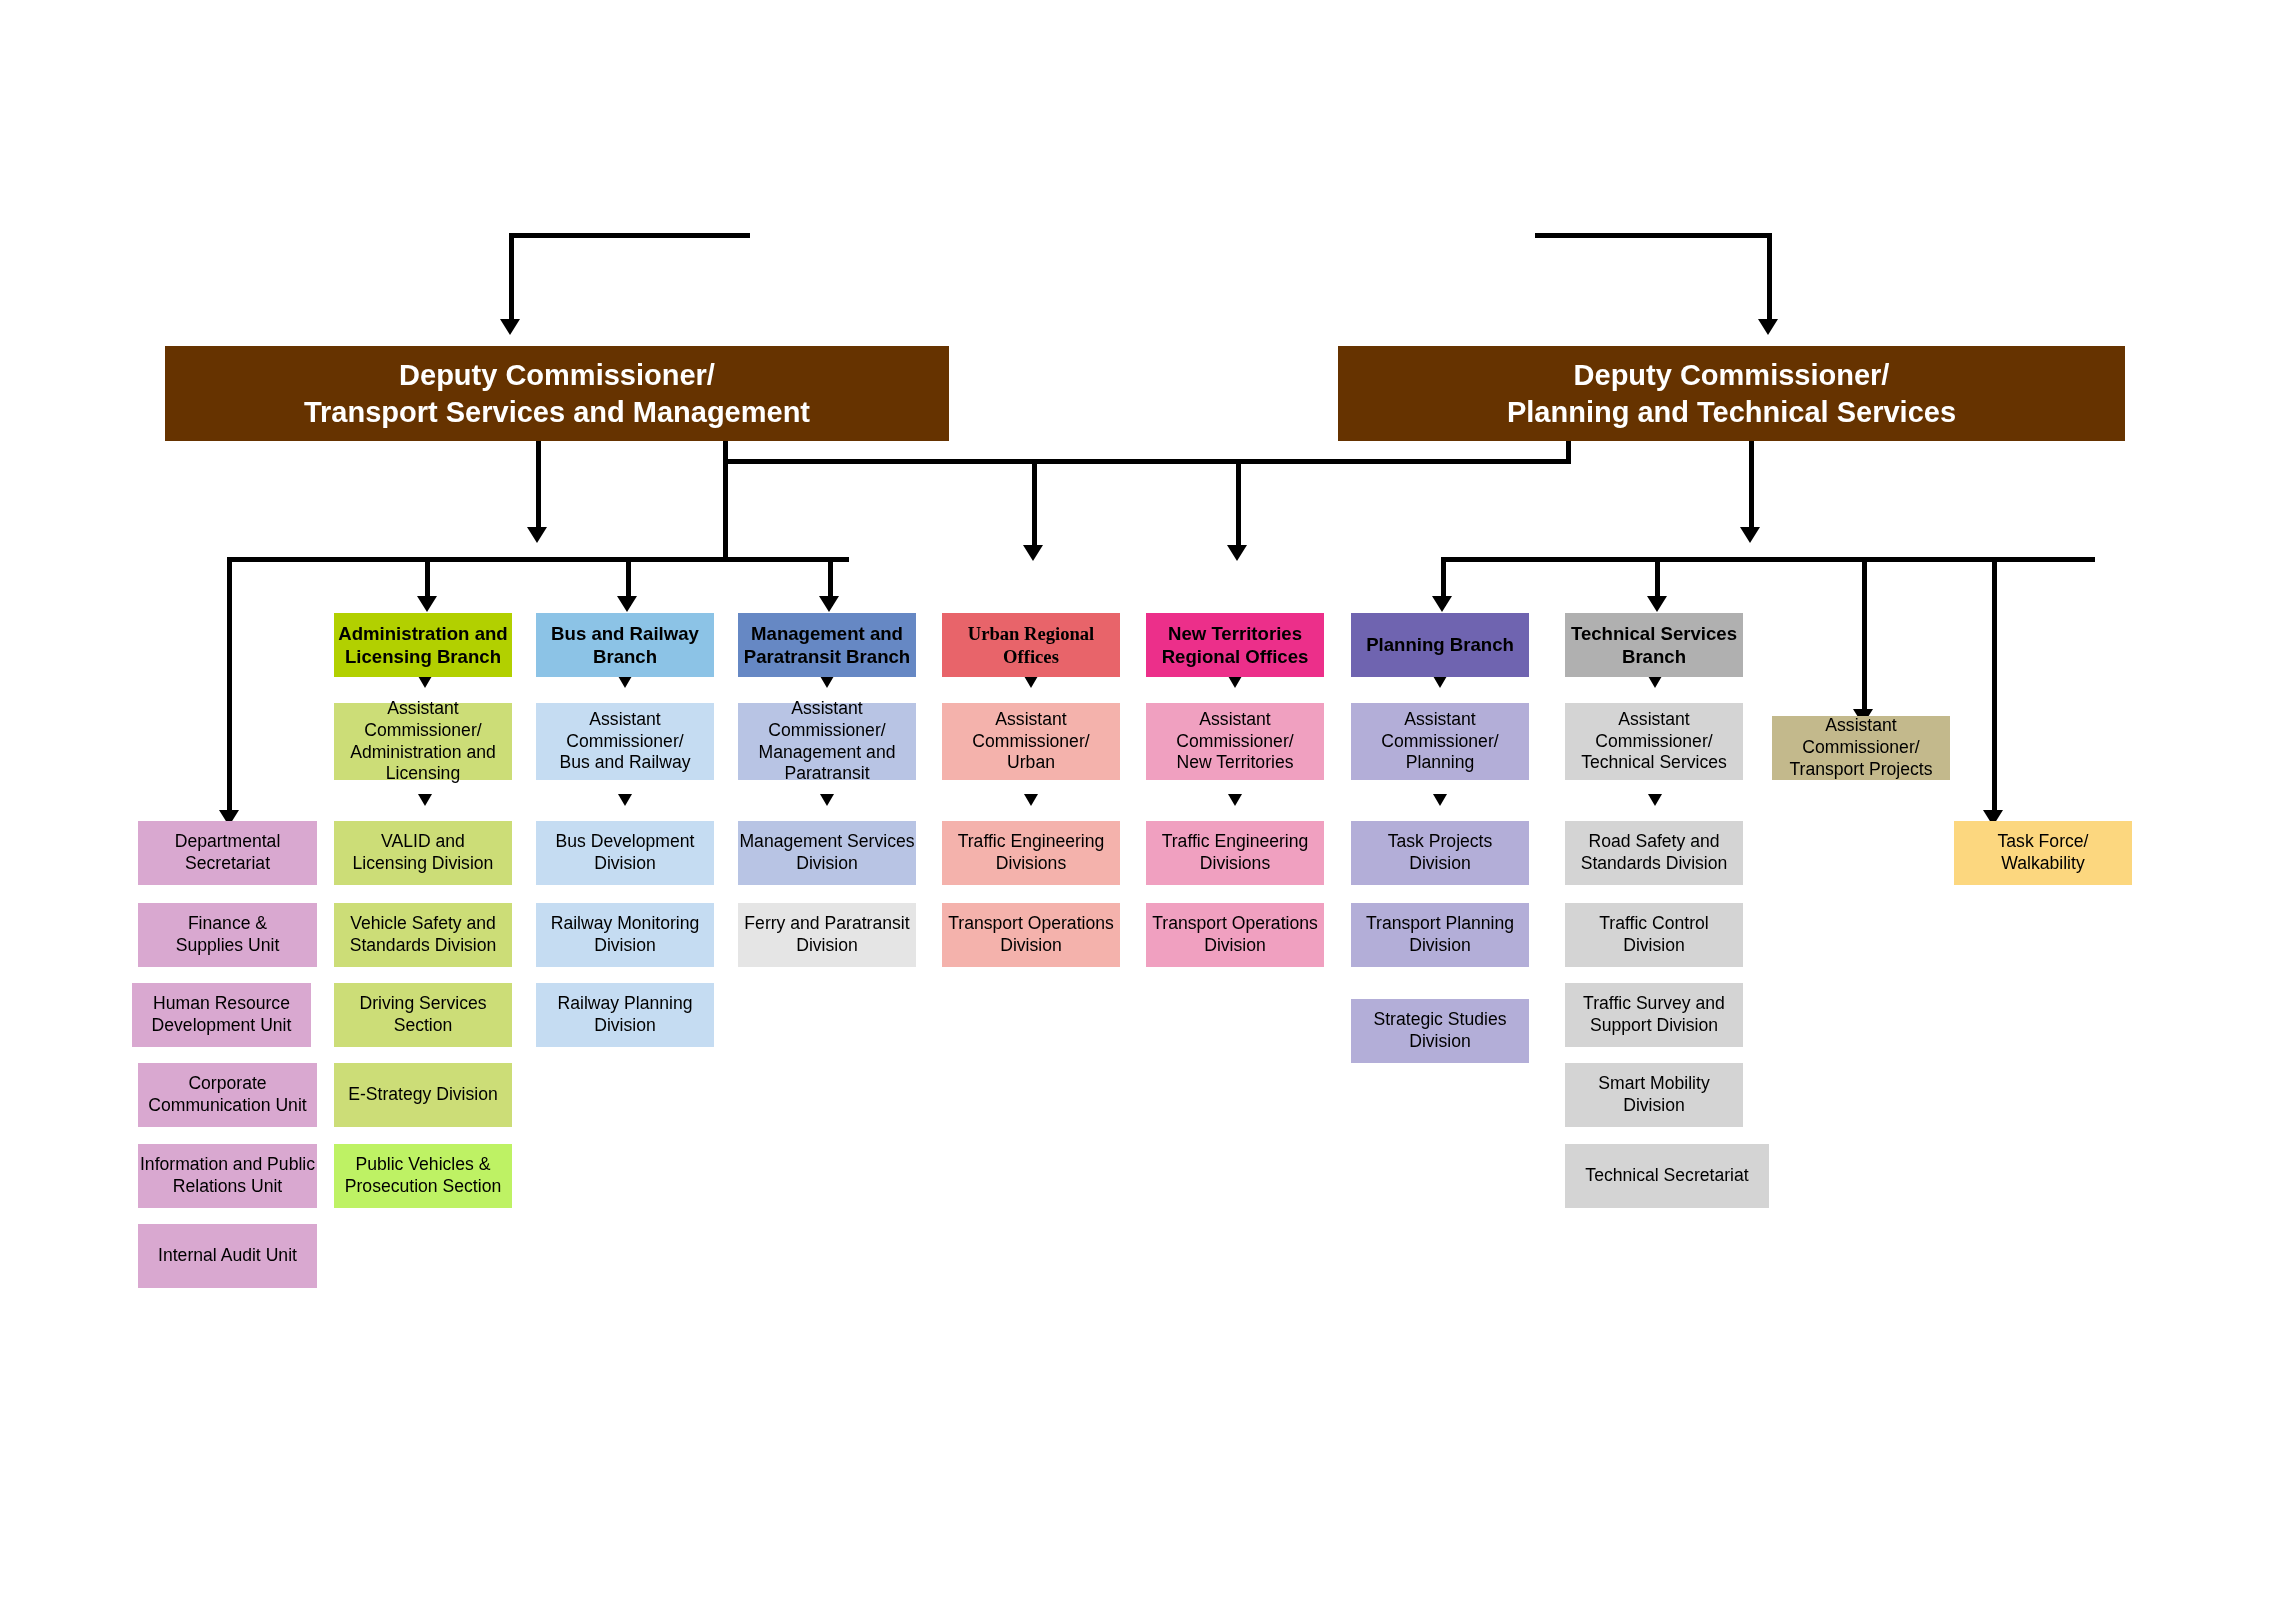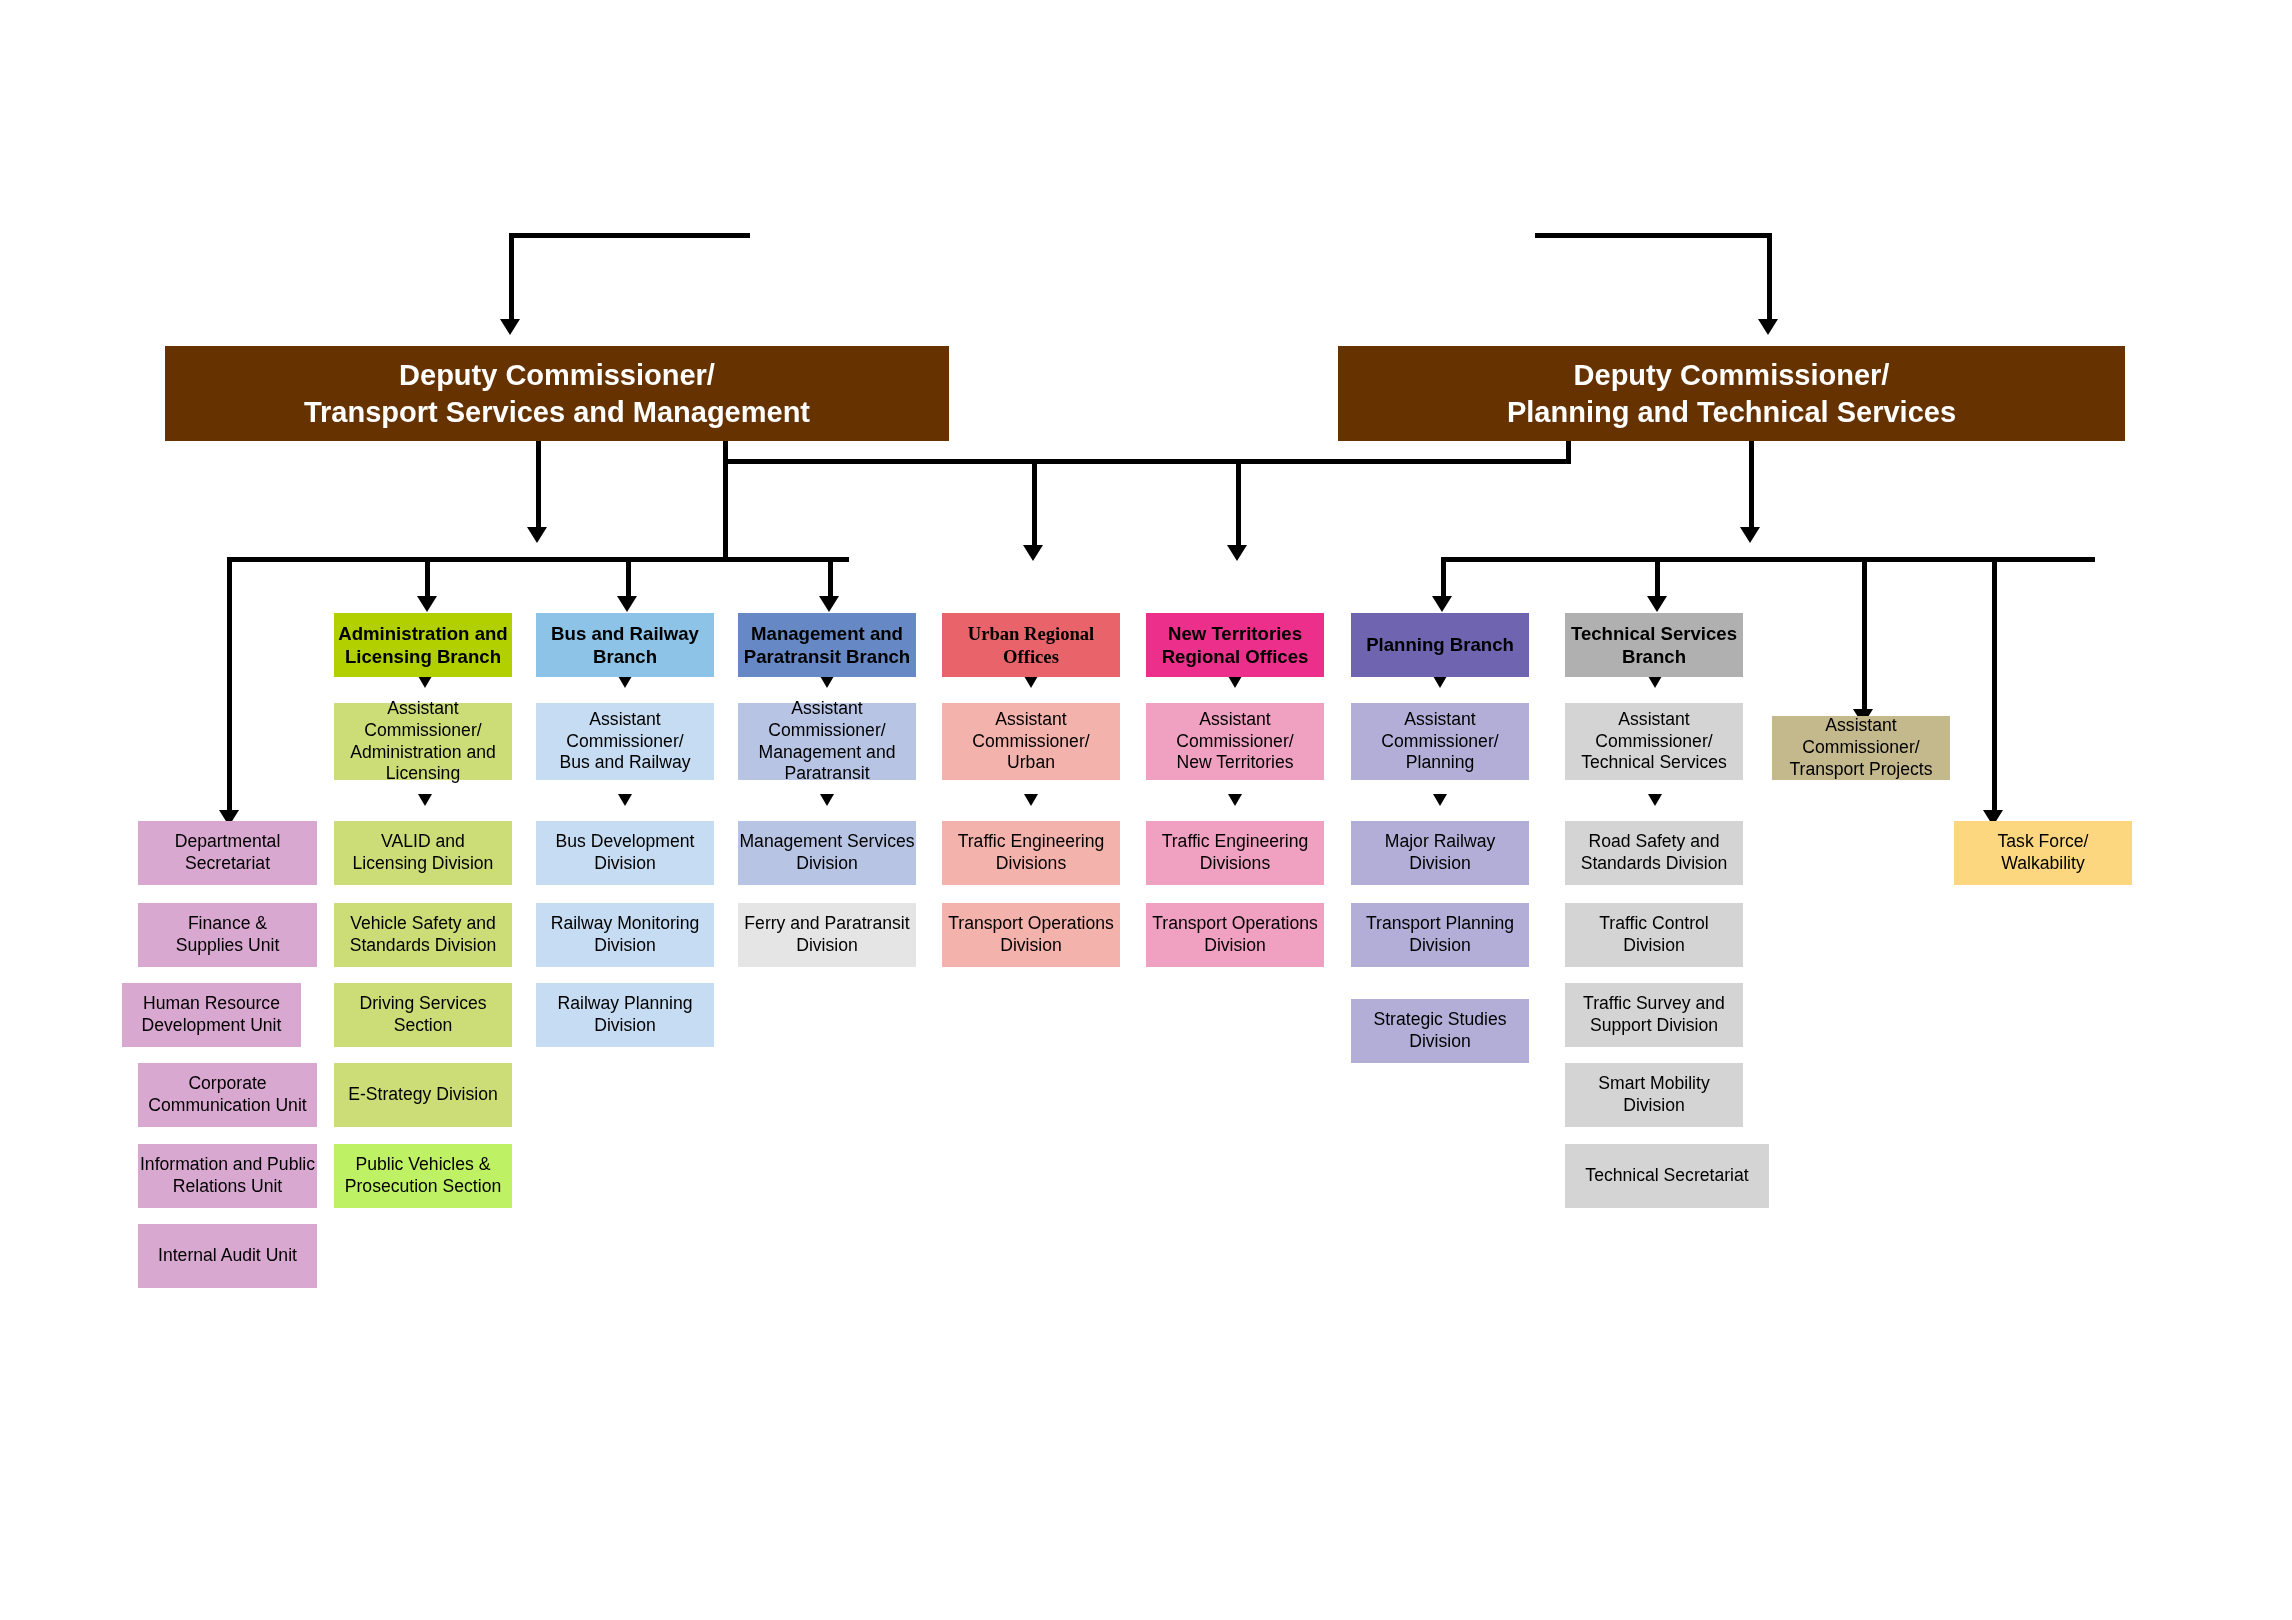--- a/index.html
+++ b/index.html
@@ -134,21 +134,21 @@
   <div class="box lvl-deputy" style="left:165px; top:346px; width:784px; height:95px;">Deputy Commissioner/
 Transport Services and Management</div>
 
   <div class="box lvl-deputy" style="left:1338px; top:346px; width:787px; height:95px;">Deputy Commissioner/
 Planning and Technical Services</div>
 
   <div class="box lvl-unit" style="left:138px; top:821px; width:179px; height:64px; background:#d9a8d0;">Departmental
 Secretariat</div>
   <div class="box lvl-unit" style="left:138px; top:903px; width:179px; height:64px; background:#d9a8d0;">Finance &amp;
 Supplies Unit</div>
-  <div class="box lvl-unit" style="left:122px; top:983px; width:179px; height:64px; background:#d9a8d0;">Human Resource
+  <div class="box lvl-unit" style="left:132px; top:983px; width:179px; height:64px; background:#d9a8d0;">Human Resource
 Development Unit</div>
   <div class="box lvl-unit" style="left:138px; top:1063px; width:179px; height:64px; background:#d9a8d0;">Corporate
 Communication Unit</div>
   <div class="box lvl-unit" style="left:138px; top:1144px; width:179px; height:64px; background:#d9a8d0;">Information and Public
 Relations Unit</div>
   <div class="box lvl-unit" style="left:138px; top:1224px; width:179px; height:64px; background:#d9a8d0;">Internal Audit Unit</div>
 
   <div class="box lvl-branch" style="left:334px; top:613px; width:178px; height:64px; background:#b2d000;">Administration and
 Licensing Branch</div>
   <div class="box lvl-asst" style="left:334px; top:703px; width:178px; height:77px; background:#ccdd77;">Assistant Commissioner/
@@ -198,21 +198,21 @@
   <div class="box lvl-asst" style="left:1146px; top:703px; width:178px; height:77px; background:#f0a0c0;">Assistant Commissioner/
 New Territories</div>
   <div class="box lvl-unit" style="left:1146px; top:821px; width:178px; height:64px; background:#f0a0c0;">Traffic Engineering
 Divisions</div>
   <div class="box lvl-unit" style="left:1146px; top:903px; width:178px; height:64px; background:#f0a0c0;">Transport Operations
 Division</div>
 
   <div class="box lvl-branch" style="left:1351px; top:613px; width:178px; height:64px; background:#6f64b0;">Planning Branch</div>
   <div class="box lvl-asst" style="left:1351px; top:703px; width:178px; height:77px; background:#b3aed8;">Assistant Commissioner/
 Planning</div>
-  <div class="box lvl-unit" style="left:1351px; top:821px; width:178px; height:64px; background:#b3aed8;">Major Railway
+  <div class="box lvl-unit" style="left:1351px; top:821px; width:178px; height:64px; background:#b3aed8;">Task Projects
 Division</div>
   <div class="box lvl-unit" style="left:1351px; top:903px; width:178px; height:64px; background:#b3aed8;">Transport Planning
 Division</div>
   <div class="box lvl-unit" style="left:1351px; top:983px; width:178px; height:64px; background:#b3aed8;margin-top:16px;">Strategic Studies
 Division</div>
 
   <div class="box lvl-branch" style="left:1565px; top:613px; width:178px; height:64px; background:#b0b0b0;">Technical Services
 Branch</div>
   <div class="box lvl-asst" style="left:1565px; top:703px; width:178px; height:77px; background:#d4d4d4;">Assistant Commissioner/
 Technical Services</div>

